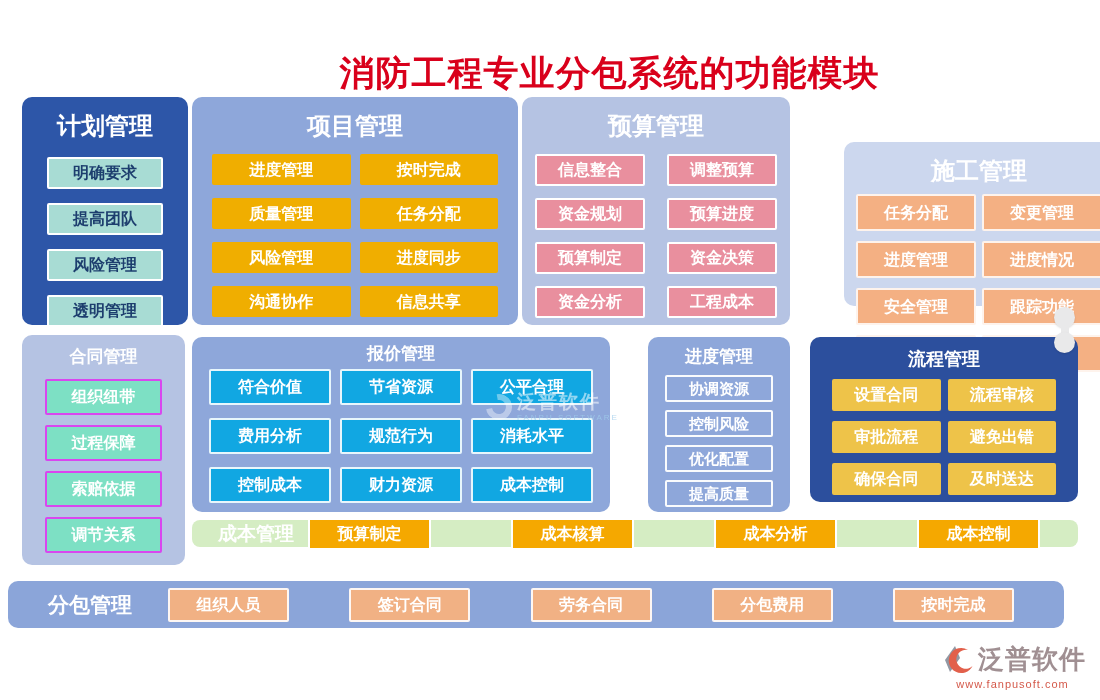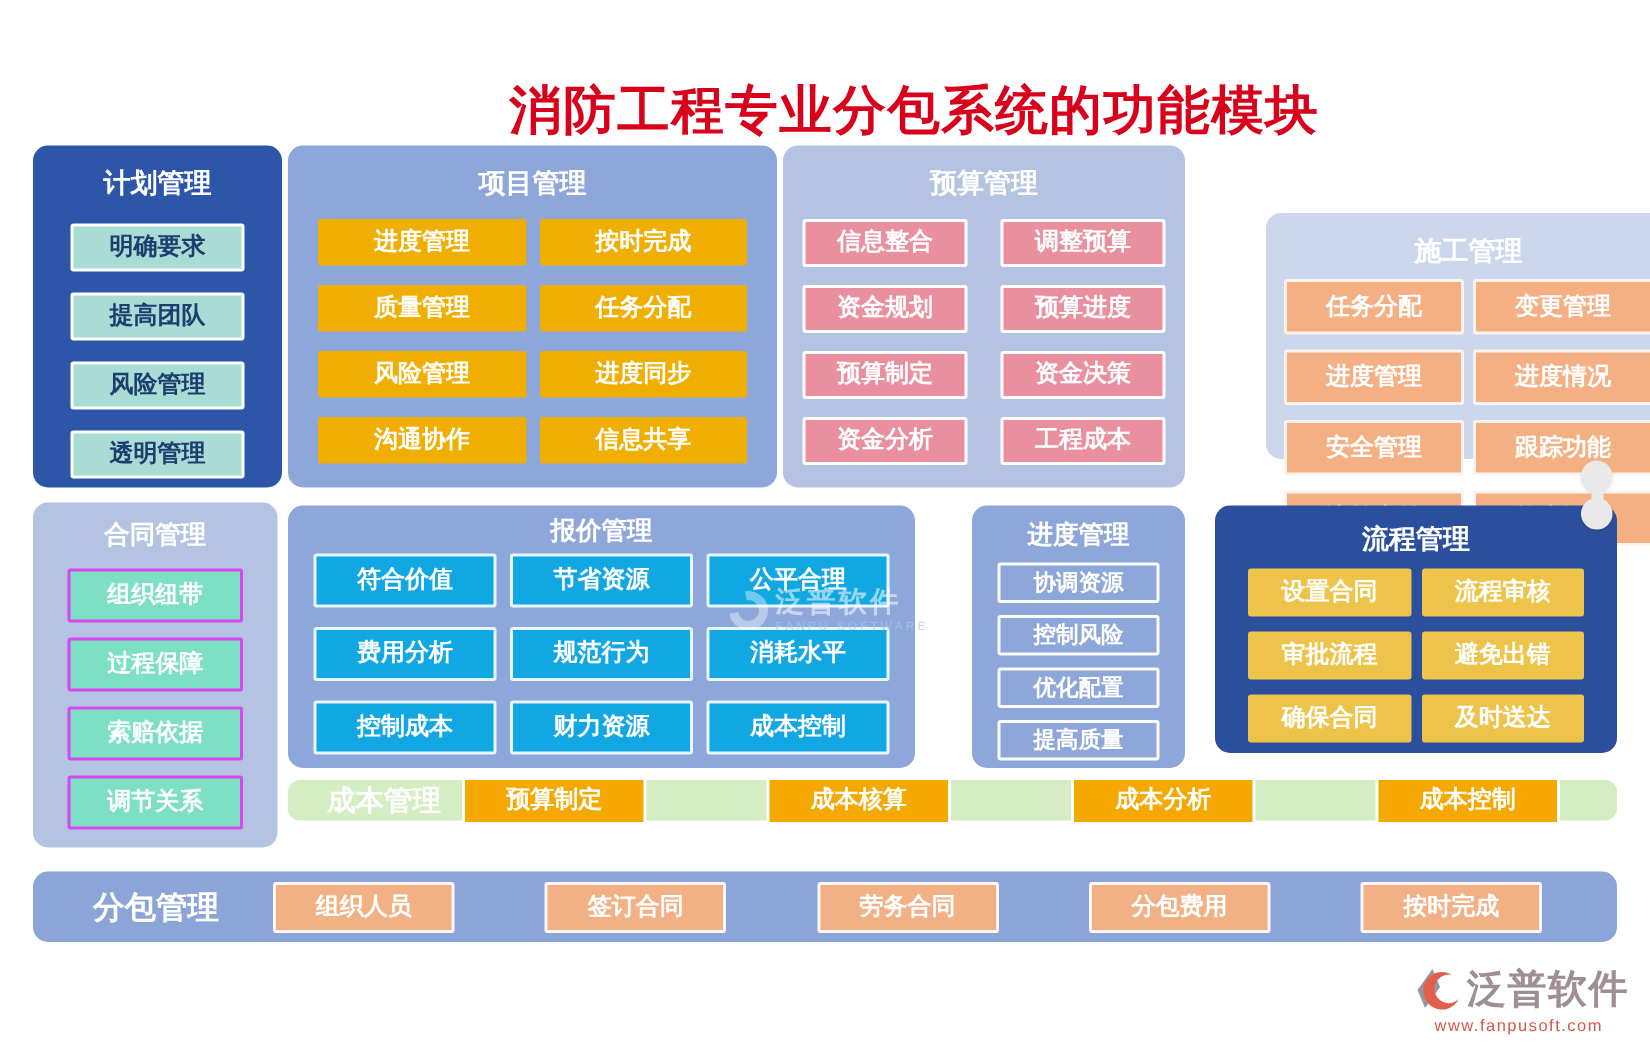--- a/index.html
+++ b/index.html
@@ -7,21 +7,21 @@
   body { font-family:"Liberation Sans","DejaVu Sans",sans-serif; }
   .stage { position:relative; width:1100px; height:700px; background:#fff; overflow:hidden; }
 
   .title {
     position:absolute; top:50px; left:0; width:1100px; padding-left:119px;
     text-align:center; font-size:35px; font-weight:bold; letter-spacing:1px;
     color:var(--c-title,#d9001b);
   }
 
   .panel { position:absolute; border-radius:10px; }
-  .panel-title { text-align:center; color:#fff; font-weight:bold; font-size:18px; padding-top:13px; }
+  .panel-title { text-align:center; color:#fff; font-weight:bold; font-size:24px; padding-top:13px; }
 
   .grid { display:grid; }
   .vlist { display:flex; flex-direction:column; }
 
   .btn {
     display:flex; align-items:center; justify-content:center;
     color:#fff; font-weight:bold; font-size:16px; border-radius:2px; line-height:1;
     white-space:nowrap;
   }
 
@@ -66,21 +66,21 @@
   
   .bar { position:absolute; display:flex; align-items:center; }
   .bar-label { color:#fff; font-weight:bold; white-space:nowrap; }
   .bar-items { flex:1; display:flex; justify-content:space-between; align-items:center; }
 
   .bar-cost { left:192px; top:520px; width:886px; height:27px; border-radius:8px;
               background:var(--c-bar-green,#d5edc3); padding:0 38px 0 26px; }
   .bar-cost .bar-label { font-size:19px; margin-right:14px; }
   .bar-cost .btn { width:123px; height:32px; background:var(--c-btn-orange,#f5a800); border:2px solid #fff; }
 
-  .bar-sub { left:22px; top:581px; width:1056px; height:47px; border-radius:10px;
+  .bar-sub { left:8px; top:581px; width:1056px; height:47px; border-radius:10px;
              background:var(--c-bar-blue,#8ba5d9); padding:0 50px 0 40px; }
   .bar-sub .bar-label { font-size:21px; margin-right:36px; }
   .bar-sub .btn { width:121px; height:34px; background:var(--c-btn-peach2,#f1b184); border:2px solid rgba(255,255,255,.9); }
 
   
   .connector { position:absolute; left:1054px; top:307px; width:22px; height:46px; z-index:6; }
   .connector .ball { position:absolute; left:0; width:21px; height:21px; border-radius:50%;
                      background:#e9e9ea; box-shadow:0 1px 2px rgba(0,0,0,.12); }
   .connector .ball.b2 { top:25px; }
   .connector .rod { position:absolute; left:7px; top:10px; width:8px; height:28px; background:#e9e9ea; }

